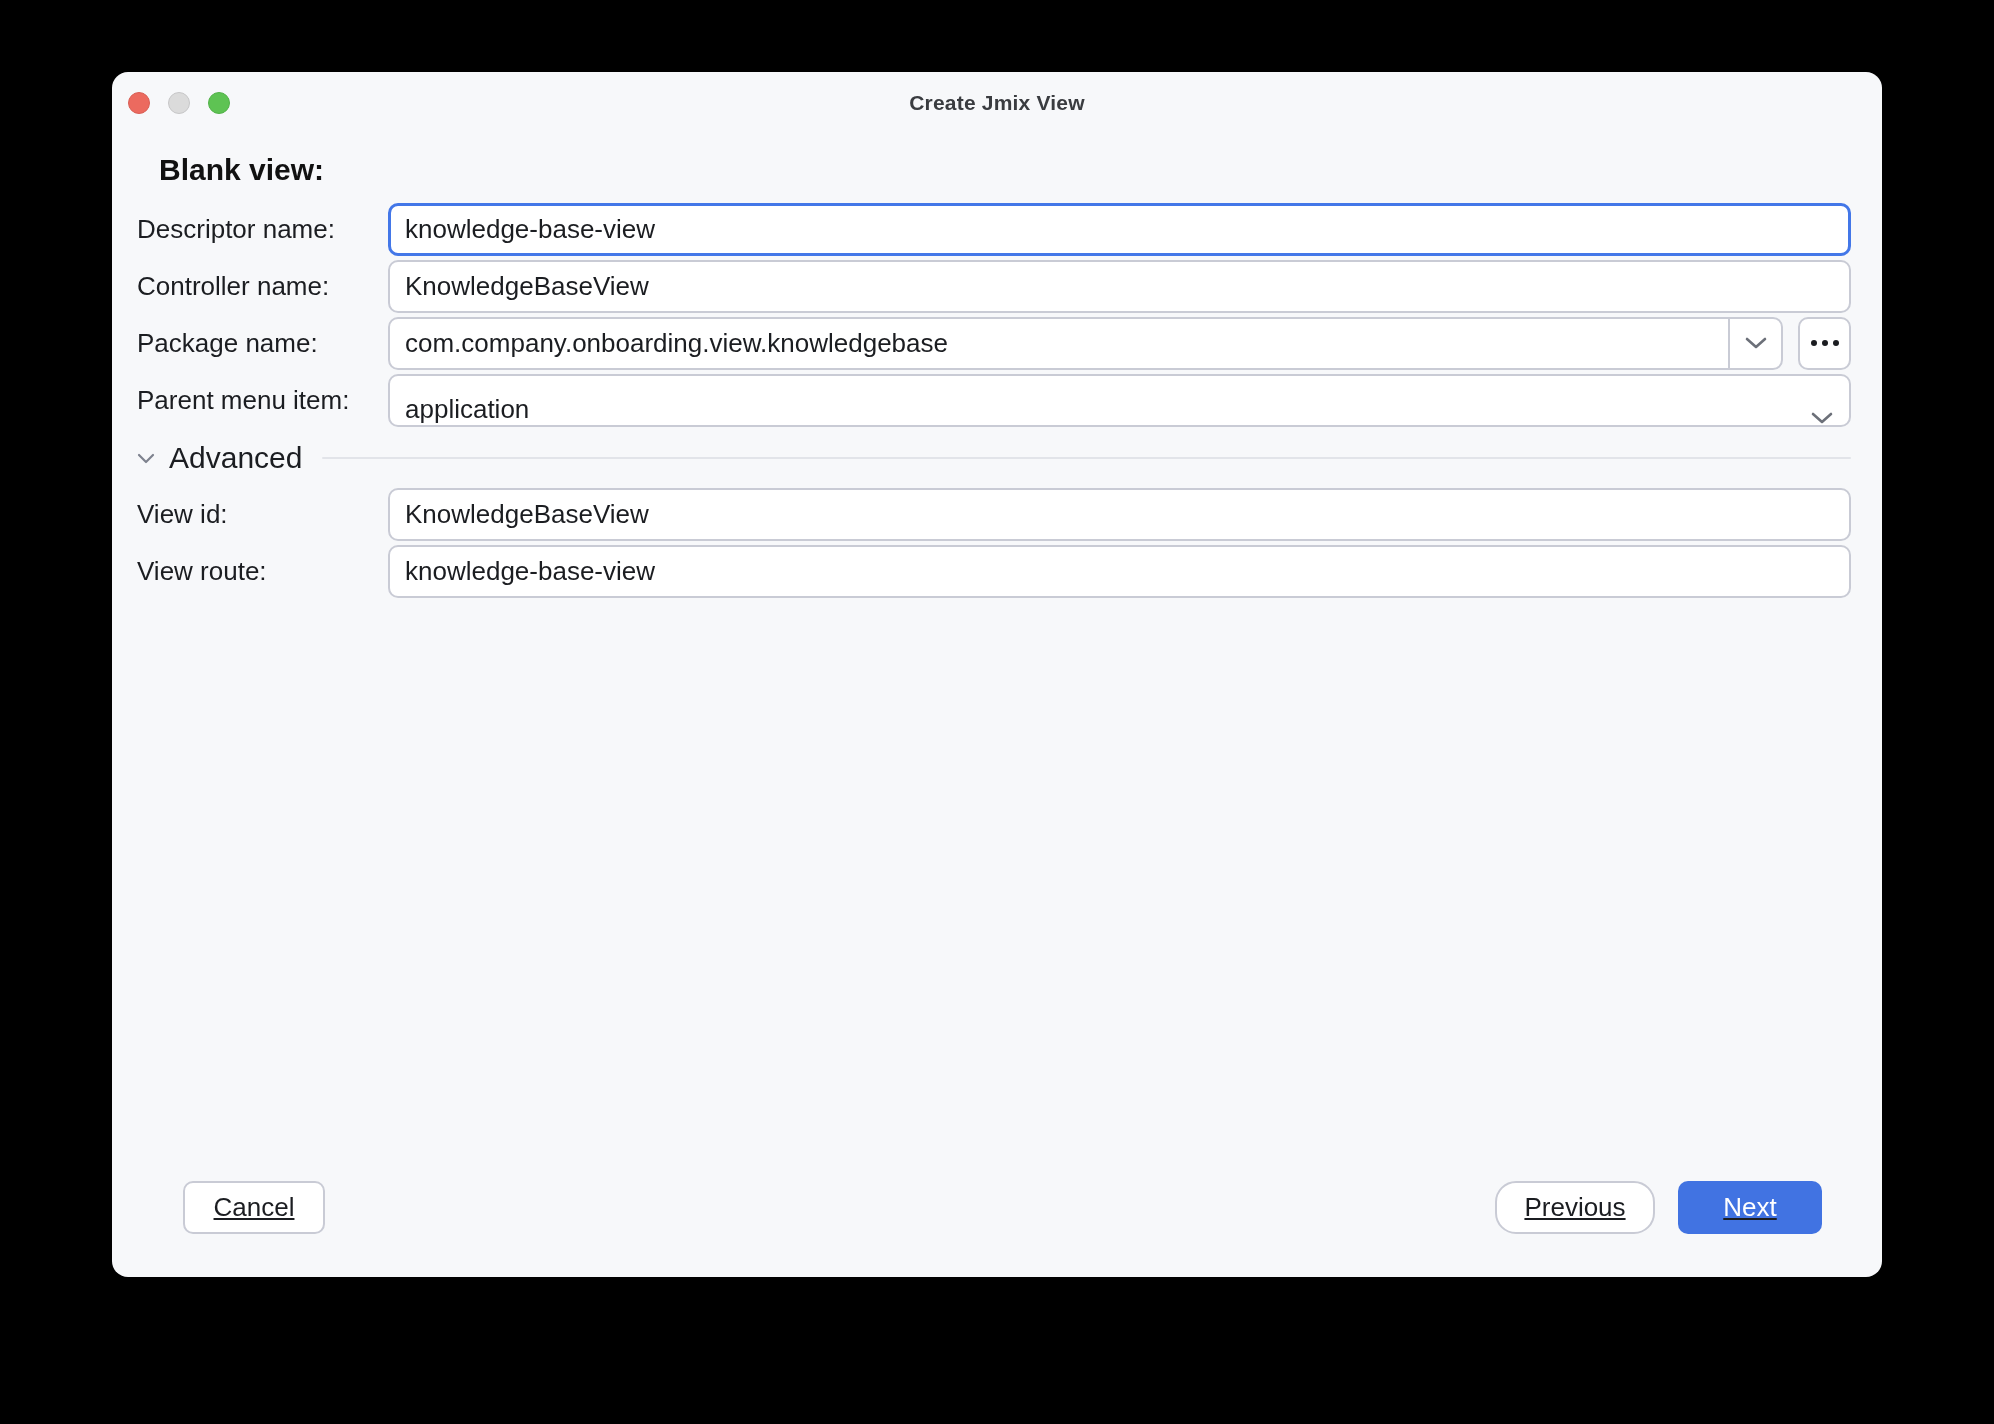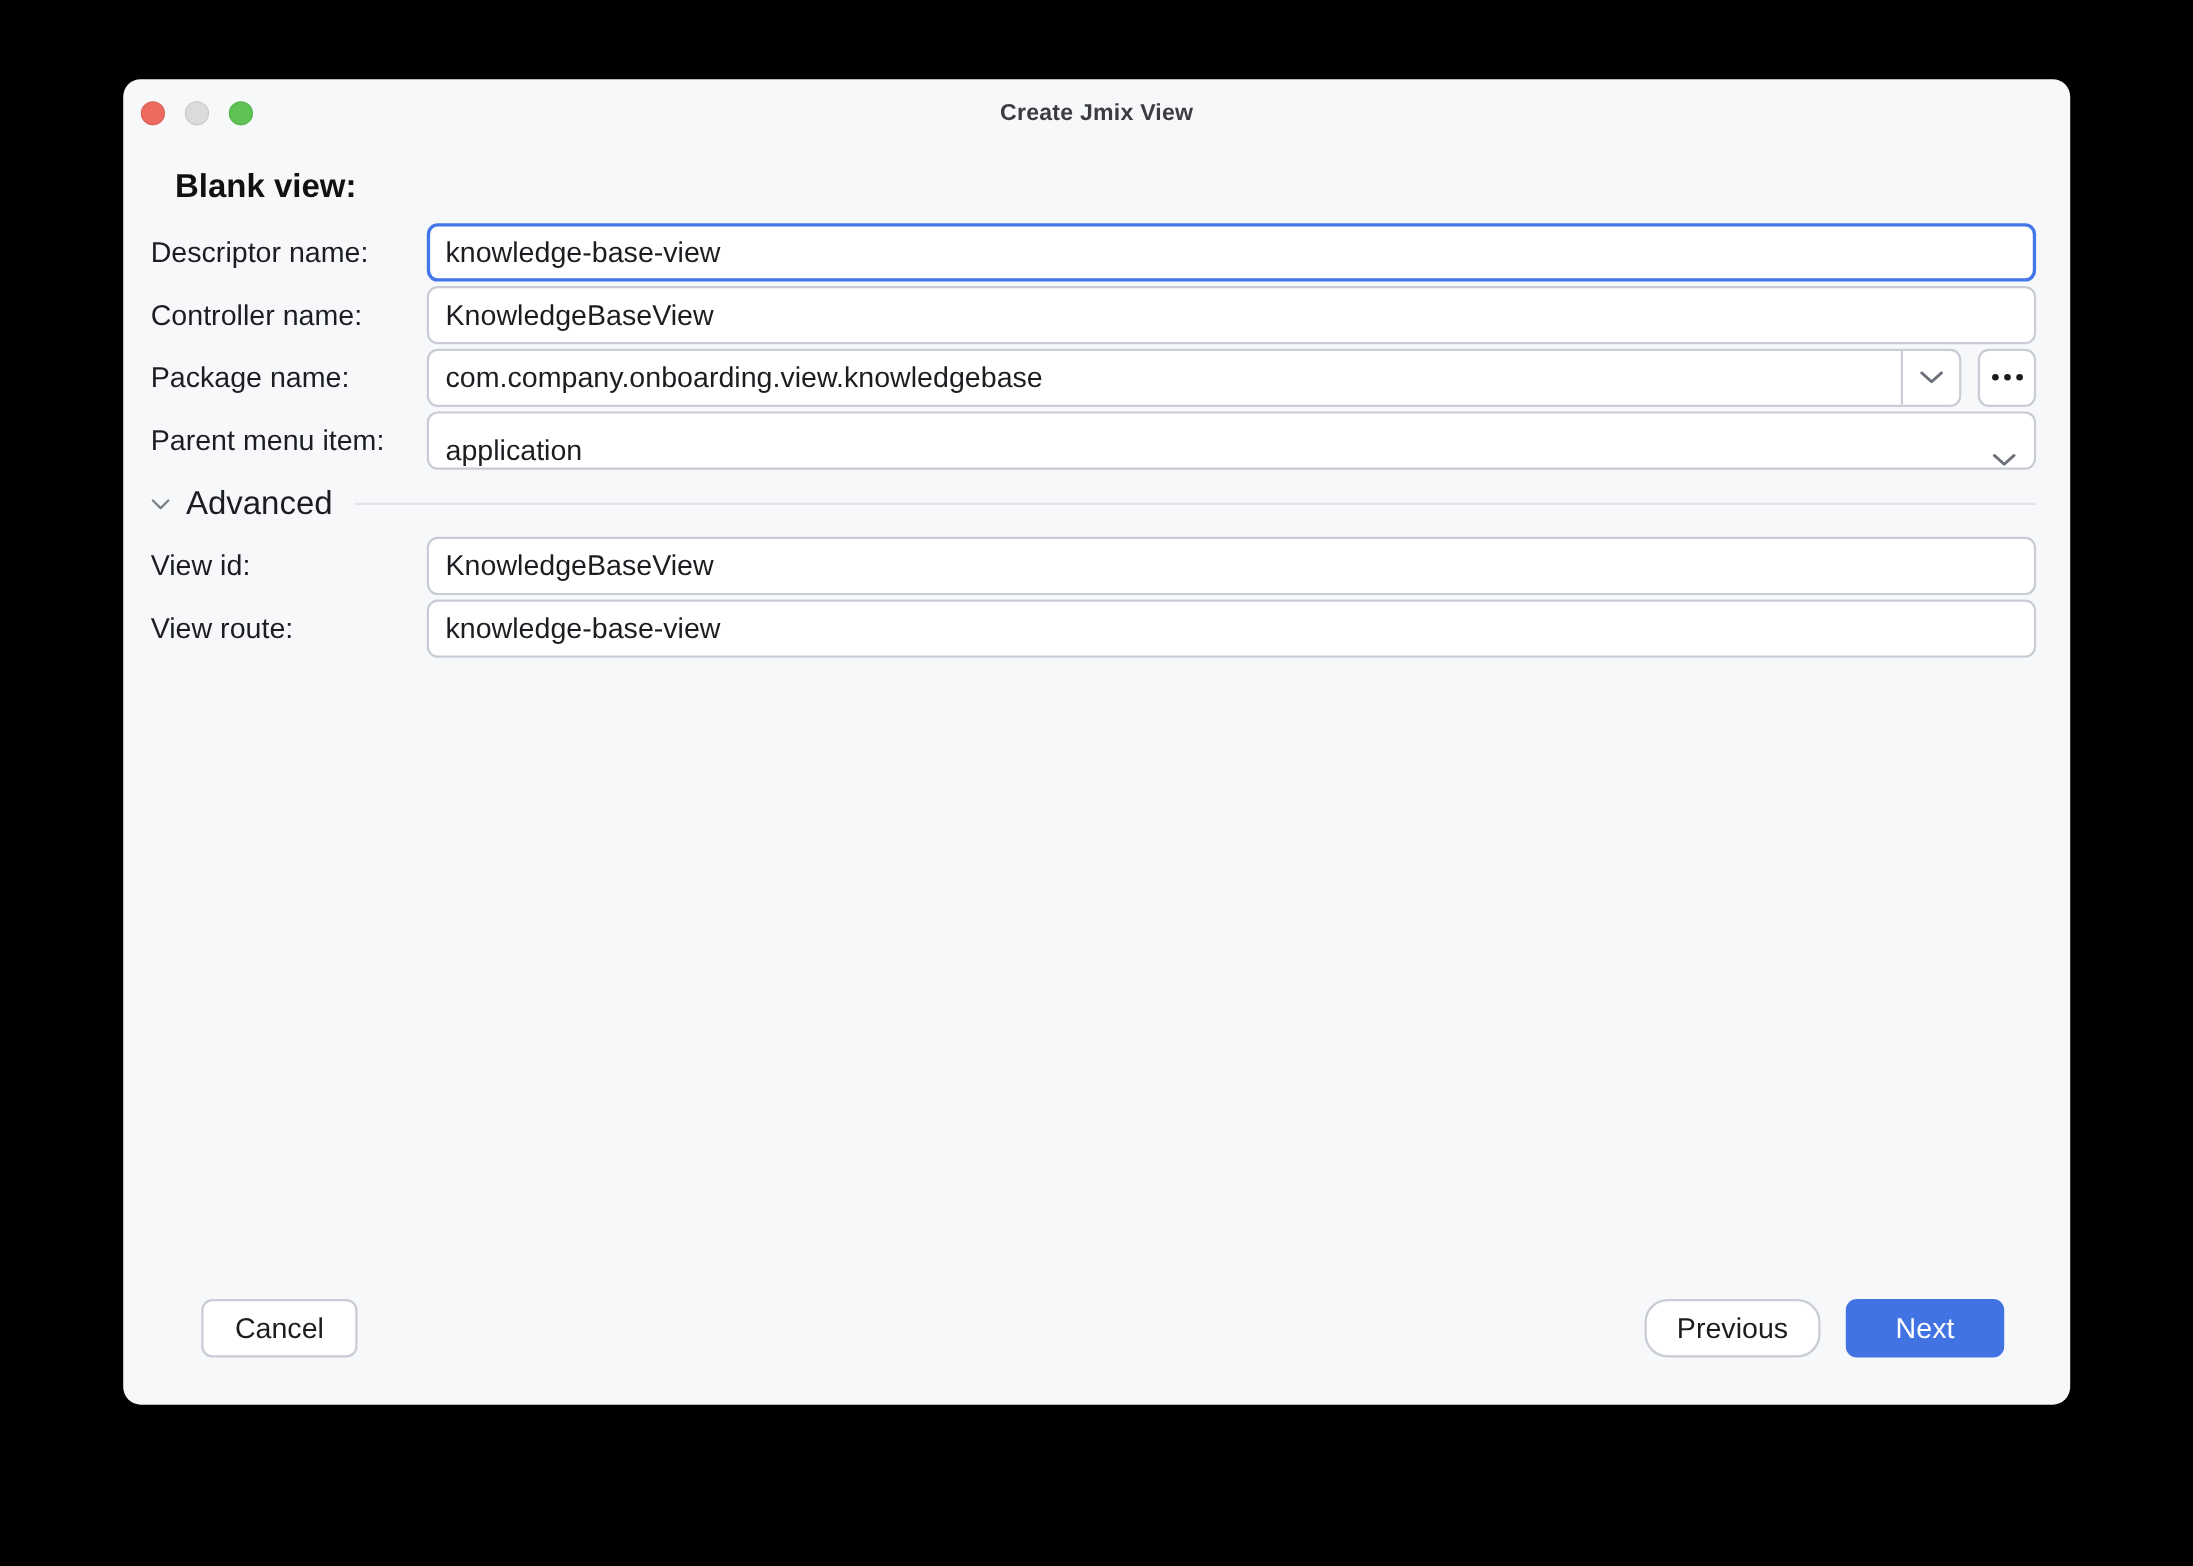--- a/index.html
+++ b/index.html
@@ -62,21 +62,21 @@
 
   
   .advanced{display:flex;align-items:center;height:30px;margin:22px 0 20px;cursor:pointer;}
   .adv-chev{margin-right:14px;display:flex;align-items:center;}
   .adv-chev svg{stroke:#7E828E;stroke-width:2.2;fill:none;stroke-linecap:round;stroke-linejoin:round;}
   .adv-label{font-size:30px;color:var(--text);}
   .adv-line{flex:1;height:2px;background:#E2E4E9;margin-left:20px;border-radius:1px;}
 
   
   .footer{position:absolute;left:71px;right:60px;bottom:43px;height:53px;
-    display:flex;align-items:center;}
+    display:flex;align-items:center;text-decoration:underline;}
   .btn{height:53px;border-radius:10px;font-family:inherit;font-size:26px;
     display:flex;align-items:center;justify-content:center;cursor:pointer;}
   .btn.secondary{background:#fff;border:2px solid var(--input-border);color:var(--text);}
   .btn.primary{background:var(--accent);border:none;color:#fff;}
   .btn-cancel{min-width:142px;}
   .btn-previous{min-width:160px;margin-left:auto;border-radius:21px;}
   .btn-next{min-width:144px;margin-left:23px;}
 </style>
 </head>
 <body>

